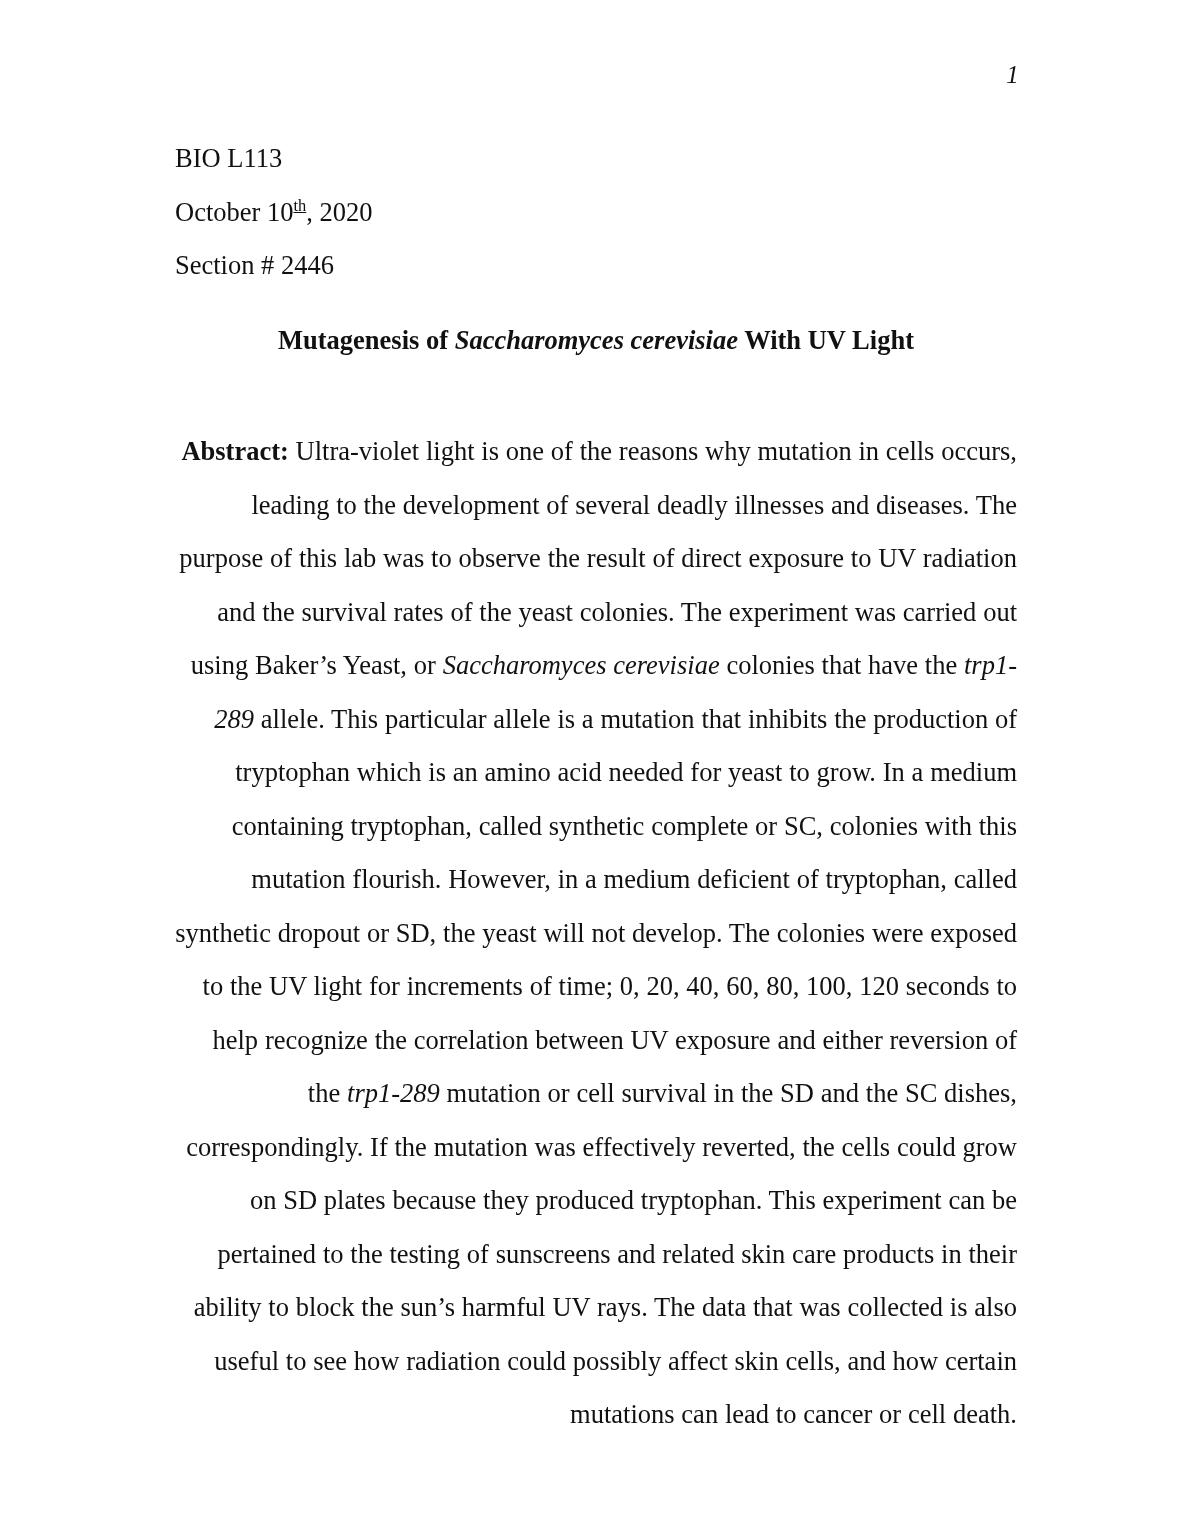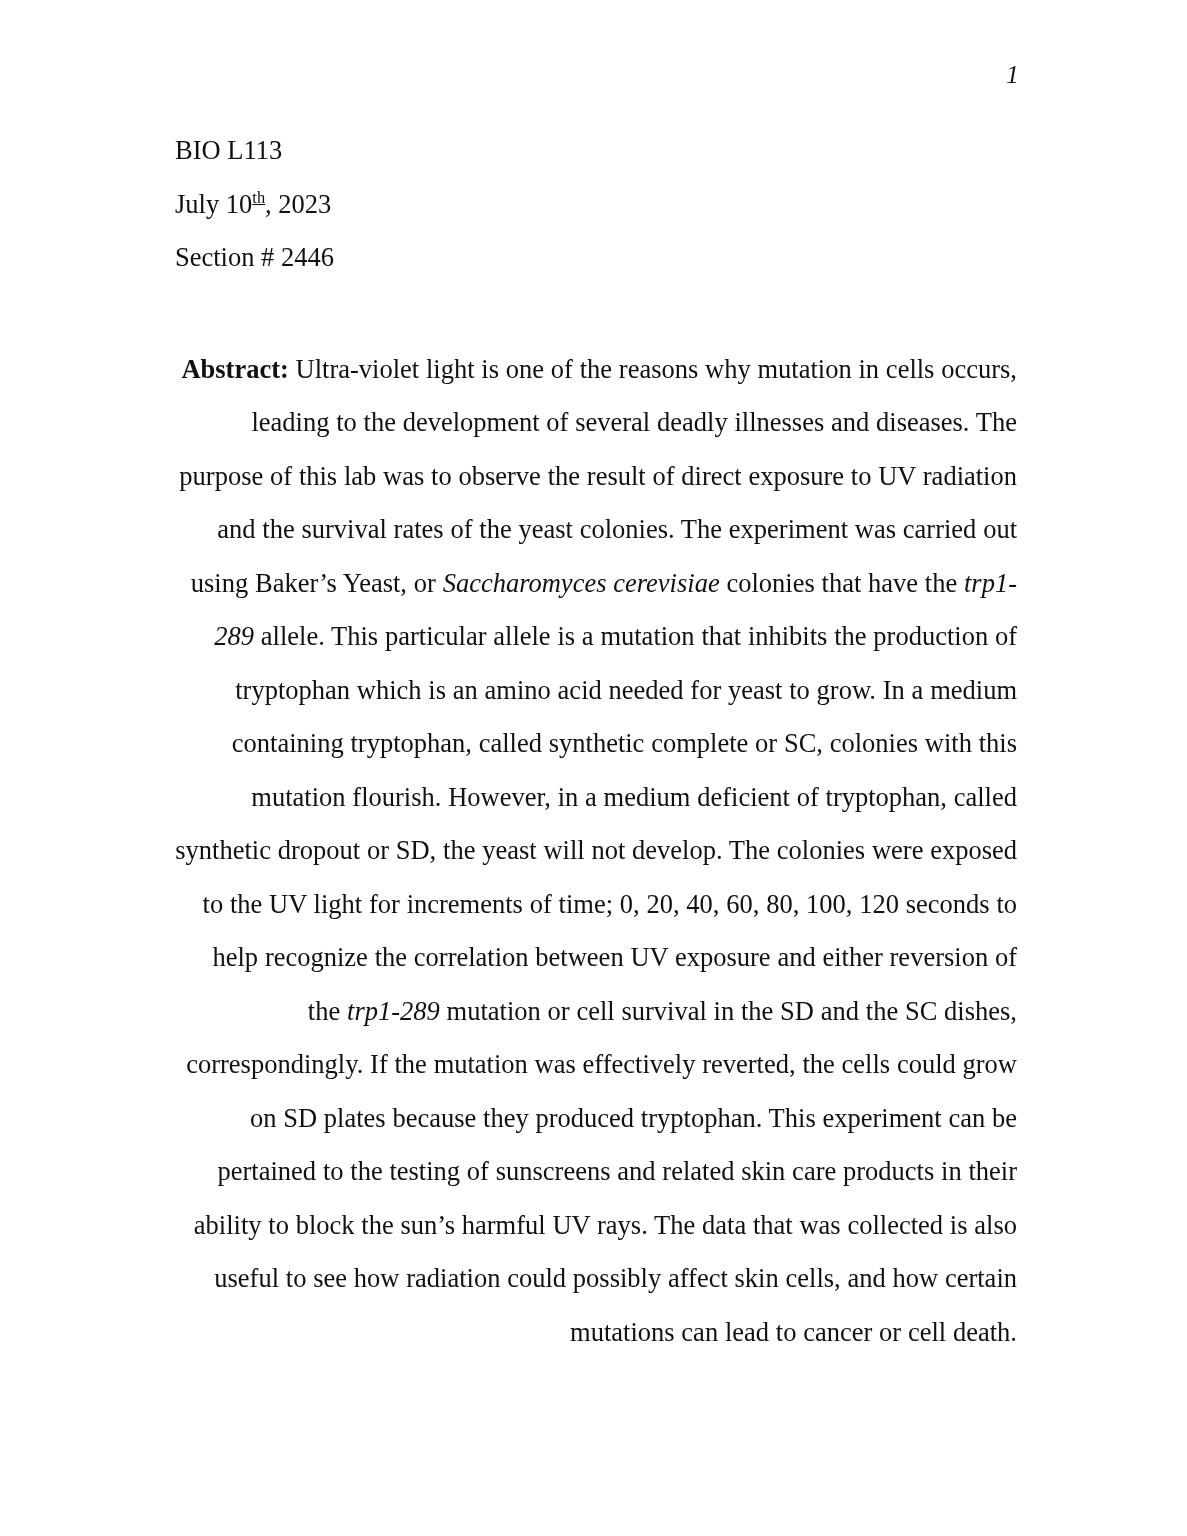--- a/index.html
+++ b/index.html
@@ -33,21 +33,21 @@
     font-size: 25px;
     font-style: italic;
     line-height: 1;
     letter-spacing: 0.2px;
   }
 
   
   .content {
     position: absolute;
     left: 175px;
-    top: 124px;
+    top: 132px;
     width: 842px;
   }
 
   .heading-line {
     font-size: 26.5px;
     line-height: 53.5px;
     white-space: nowrap;
   }
 
   .heading-line sup {
@@ -103,27 +103,30 @@
 
   <div class="page-number">1</div>
 
   <div class="content">
 
     <div class="heading-line">
       <span>BIO L113</span>
     </div>
 
     <div class="heading-line">
-      <span>July 10</span><sup>th</sup><span>, 2023</span>
+      <span>October 10</span><sup>th</sup><span>, 2020</span>
     </div>
 
     <div class="heading-line">
       <span>Section # 2446</span>
     </div>
 
+    <div class="doc-title">
+      <span>Mutagenesis of </span><span class="sci">Saccharomyces cerevisiae</span><span> With UV Light</span>
+    </div>
 
     <div class="abstract">
       <span class="lbl">Abstract:</span><span> Ultra-violet light is one of the reasons why mutation in cells occurs, leading to the development of several deadly illnesses and diseases. The purpose of this lab was to observe the result of direct exposure to UV radiation and the survival rates of the yeast colonies. The experiment was carried out using Baker’s Yeast, or </span><span class="it">Saccharomyces cerevisiae</span><span> colonies that have the </span><span class="it">trp1-289</span><span> allele. This particular allele is a mutation that inhibits the production of tryptophan which is an amino acid needed for yeast to grow. In a medium containing tryptophan, called synthetic complete or SC, colonies with this mutation flourish. However, in a medium deficient of tryptophan, called synthetic dropout or SD, the yeast will not develop. The colonies were exposed to the UV light for increments of time; 0, 20, 40, 60, 80, 100, 120 seconds to help recognize the correlation between UV exposure and either reversion of the </span><span class="it">trp1-289</span><span> mutation or cell survival in the SD and the SC dishes, correspondingly. If the mutation was effectively reverted, the cells could grow on SD plates because they produced tryptophan. This experiment can be pertained to the testing of sunscreens and related skin care products in their ability to block the sun’s harmful UV rays. The data that was collected is also useful to see how radiation could possibly affect skin cells, and how certain mutations can lead to cancer or cell death.</span>
     </div>
 
 
   </div>
 </div>
 
 </body></html>

